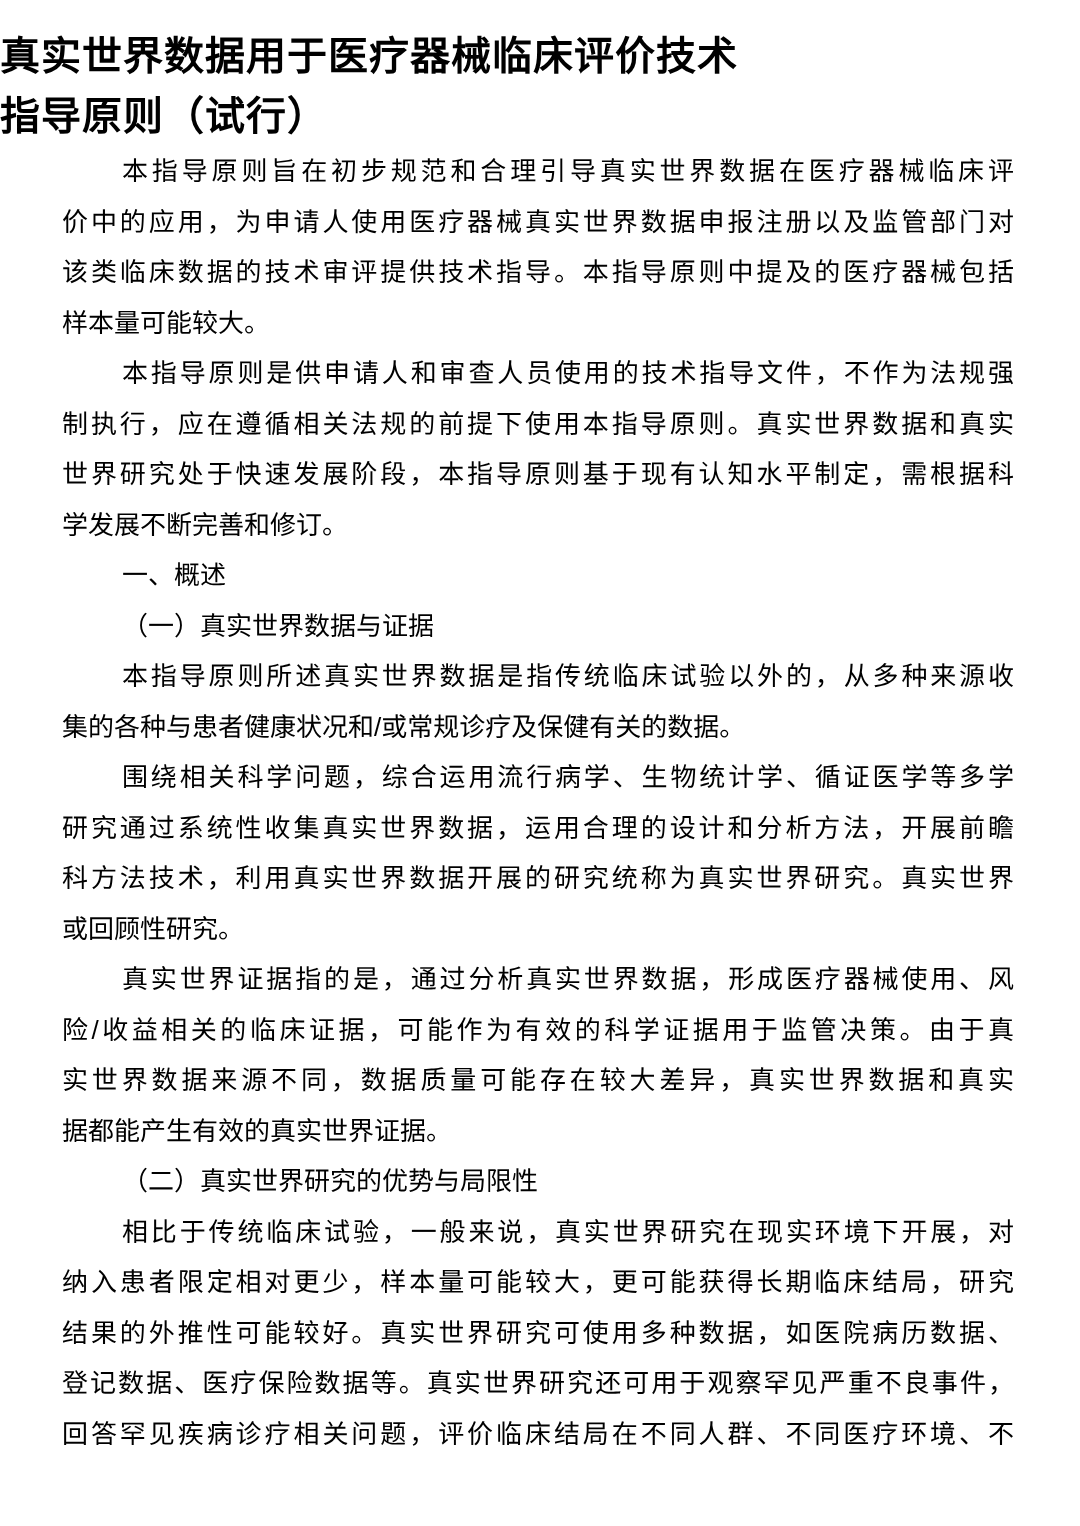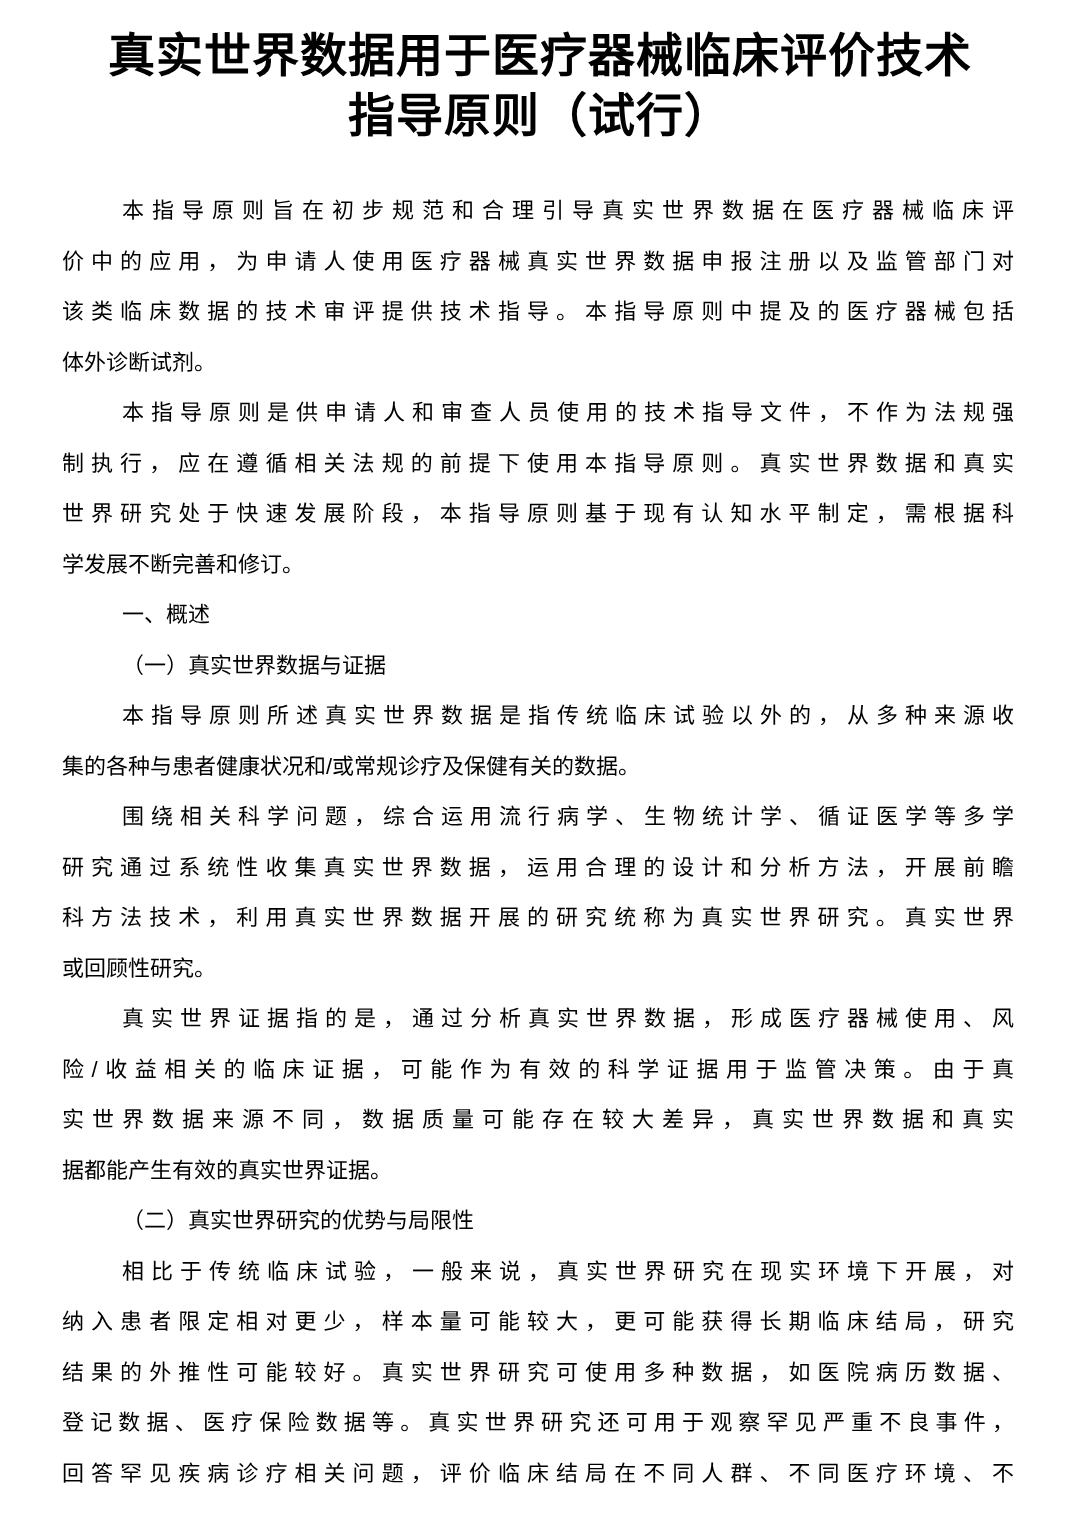--- a/index.html
+++ b/index.html
@@ -13,33 +13,32 @@
     height: 1526px;
     margin: 0 auto;
     background: #ffffff;
     color: #000000;
     font-family: "Liberation Sans", sans-serif;
     overflow: hidden;
     box-sizing: border-box;
   }
   .doc-title {
     padding-top: 26px;
-    text-align: center;
-    font-size: 47px;
+    text-align: left;
+    font-size: 40px;
     font-weight: bold;
     line-height: 60px;
     letter-spacing: 1px;
   }
   .title-line {
     height: 60px;
   }
   .doc-body {
-    margin-top: 40px;
     padding: 0 66px 0 62px;
-    font-size: 22px;
+    font-size: 26px;
   }
   .line {
     height: 50.5px;
     line-height: 50.5px;
     white-space: nowrap;
   }
   .line.fill {
     white-space: normal;
     text-align: justify;
     text-align-last: justify;
@@ -53,21 +52,21 @@
 
 <div class="page">
   <div class="doc-title">
       <div class="title-line">真实世界数据用于医疗器械临床评价技术</div>
       <div class="title-line">指导原则（试行）</div>
     </div>
   <div class="doc-body">
       <div class="line fill indent">本指导原则旨在初步规范和合理引导真实世界数据在医疗器械临床评</div>
       <div class="line fill">价中的应用，为申请人使用医疗器械真实世界数据申报注册以及监管部门对</div>
       <div class="line fill">该类临床数据的技术审评提供技术指导。本指导原则中提及的医疗器械包括</div>
-      <div class="line">体外诊断试剂。</div>
+      <div class="line">样本量可能较大。</div>
       <div class="line fill indent">本指导原则是供申请人和审查人员使用的技术指导文件，不作为法规强</div>
       <div class="line fill">制执行，应在遵循相关法规的前提下使用本指导原则。真实世界数据和真实</div>
       <div class="line fill">世界研究处于快速发展阶段，本指导原则基于现有认知水平制定，需根据科</div>
       <div class="line">学发展不断完善和修订。</div>
       <div class="line indent">一、概述</div>
       <div class="line indent">（一）真实世界数据与证据</div>
       <div class="line fill indent">本指导原则所述真实世界数据是指传统临床试验以外的，从多种来源收</div>
       <div class="line">集的各种与患者健康状况和/或常规诊疗及保健有关的数据。</div>
       <div class="line fill indent">围绕相关科学问题，综合运用流行病学、生物统计学、循证医学等多学</div>
       <div class="line fill">研究通过系统性收集真实世界数据，运用合理的设计和分析方法，开展前瞻</div>

